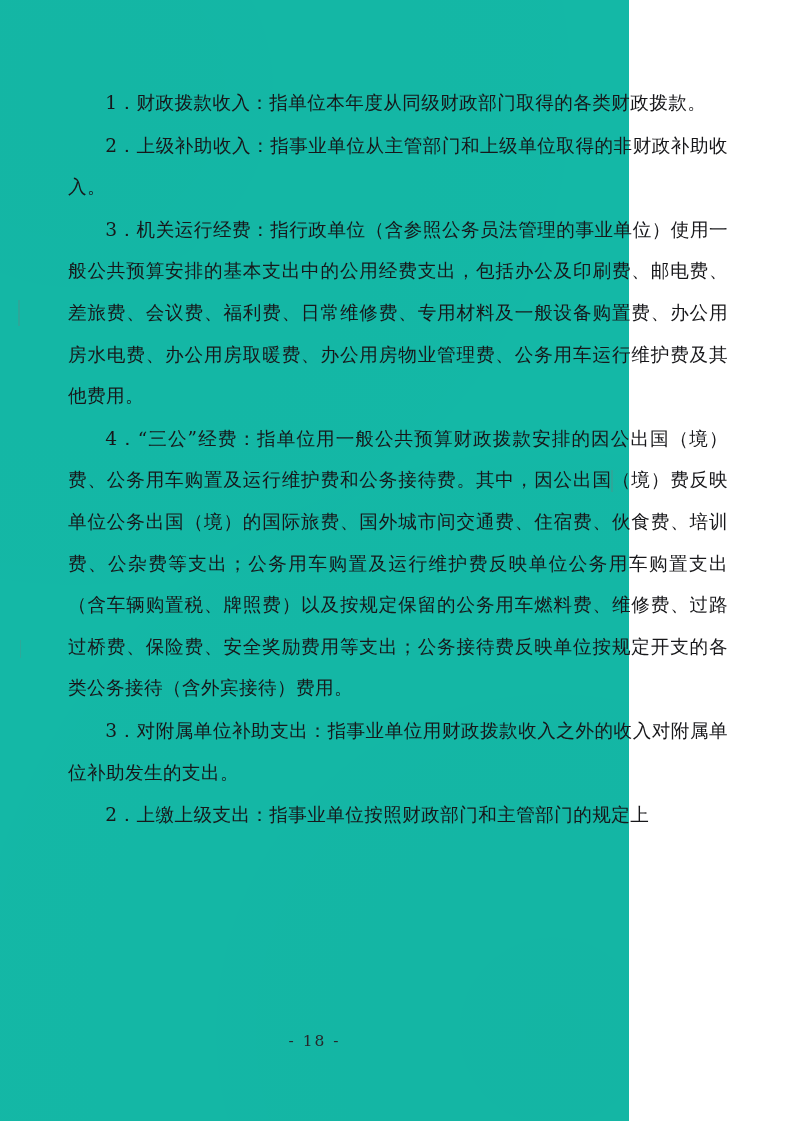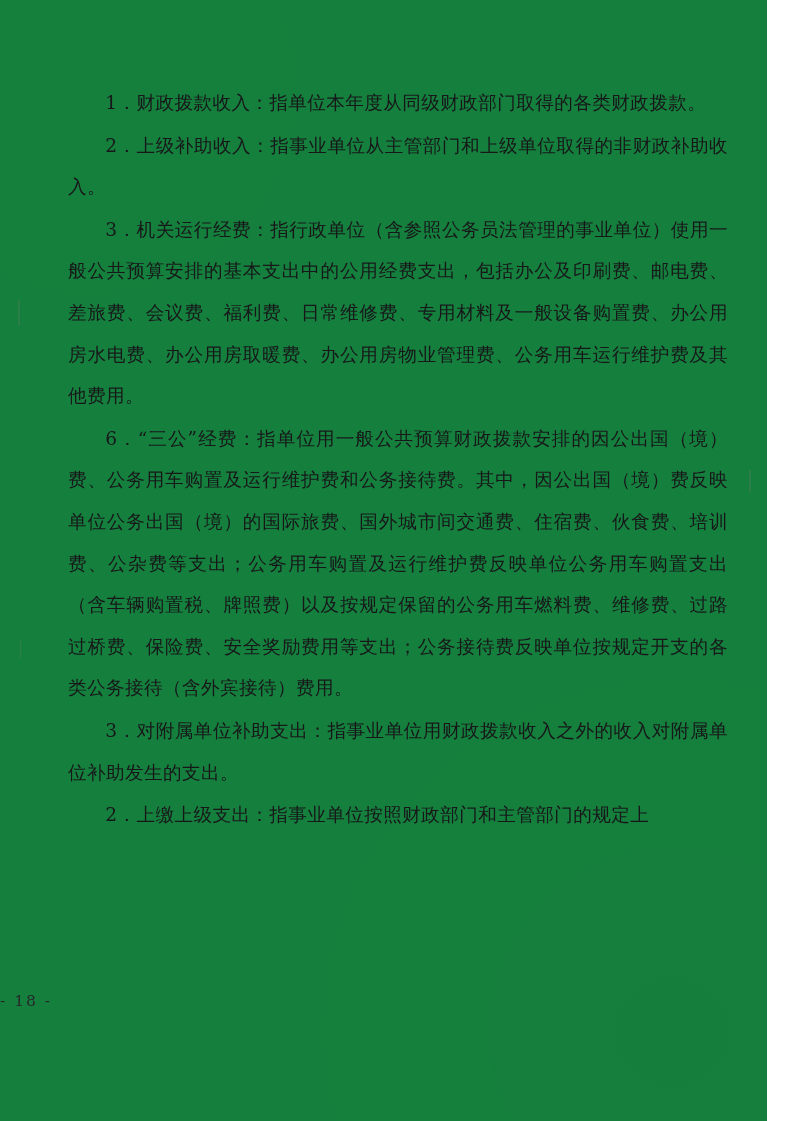--- a/index.html
+++ b/index.html
@@ -10,24 +10,24 @@
   body {
     width: 793px;
     height: 1121px;
     font-family: "DejaVu Serif", "Liberation Serif", serif;
     color: #1b1b1b;
     overflow: hidden;
     position: relative;
   }
   .page {
     position: relative;
-    width: 767px;
+    width: 629px;
     height: 1121px;
     box-sizing: border-box;
-    background: #15803d;
+    background: #14b8a6;
   }
   .page-body {
     position: absolute;
     left: 68px;
     top: 82px;
     width: 660px;
   }
   p.para {
     margin: 0 0 1px 0;
     font-size: 18.6px;
@@ -37,22 +37,22 @@
     text-indent: 2em;
     letter-spacing: 0.4px;
     color: #17171a;
     font-family: "DejaVu Serif", "Liberation Serif", serif;
     font-weight: 400;
   }
   .page-number {
     position: absolute;
     left: 0;
     right: 0;
-    top: 992px;
-    text-align: left;
+    top: 1032px;
+    text-align: center;
     font-size: 15.5px;
     letter-spacing: 2px;
     color: #26262a;
     font-family: "DejaVu Serif", "Liberation Serif", serif;
   }
   
   .paper-tint {
     position: absolute;
     inset: 0;
     pointer-events: none;
@@ -75,20 +75,20 @@
 
   <div class="paper-tint"></div>
   <div class="edge-mark m1"></div>
   <div class="edge-mark m2"></div>
   <div class="edge-mark m3"></div>
 
   <div class="page-body">
     <p class="para">1．财政拨款收入：指单位本年度从同级财政部门取得的各类财政拨款。</p>
     <p class="para">2．上级补助收入：指事业单位从主管部门和上级单位取得的非财政补助收入。</p>
     <p class="para">3．机关运行经费：指行政单位（含参照公务员法管理的事业单位）使用一般公共预算安排的基本支出中的公用经费支出，包括办公及印刷费、邮电费、差旅费、会议费、福利费、日常维修费、专用材料及一般设备购置费、办公用房水电费、办公用房取暖费、办公用房物业管理费、公务用车运行维护费及其他费用。</p>
-    <p class="para">6．“三公”经费：指单位用一般公共预算财政拨款安排的因公出国（境）费、公务用车购置及运行维护费和公务接待费。其中，因公出国（境）费反映单位公务出国（境）的国际旅费、国外城市间交通费、住宿费、伙食费、培训费、公杂费等支出；公务用车购置及运行维护费反映单位公务用车购置支出（含车辆购置税、牌照费）以及按规定保留的公务用车燃料费、维修费、过路过桥费、保险费、安全奖励费用等支出；公务接待费反映单位按规定开支的各类公务接待（含外宾接待）费用。</p>
+    <p class="para">4．“三公”经费：指单位用一般公共预算财政拨款安排的因公出国（境）费、公务用车购置及运行维护费和公务接待费。其中，因公出国（境）费反映单位公务出国（境）的国际旅费、国外城市间交通费、住宿费、伙食费、培训费、公杂费等支出；公务用车购置及运行维护费反映单位公务用车购置支出（含车辆购置税、牌照费）以及按规定保留的公务用车燃料费、维修费、过路过桥费、保险费、安全奖励费用等支出；公务接待费反映单位按规定开支的各类公务接待（含外宾接待）费用。</p>
     <p class="para">3．对附属单位补助支出：指事业单位用财政拨款收入之外的收入对附属单位补助发生的支出。</p>
     <p class="para">2．上缴上级支出：指事业单位按照财政部门和主管部门的规定上</p>
   </div>
 
   <div class="page-number">- 18 -</div>
 
 </div>
 
 </body></html>

